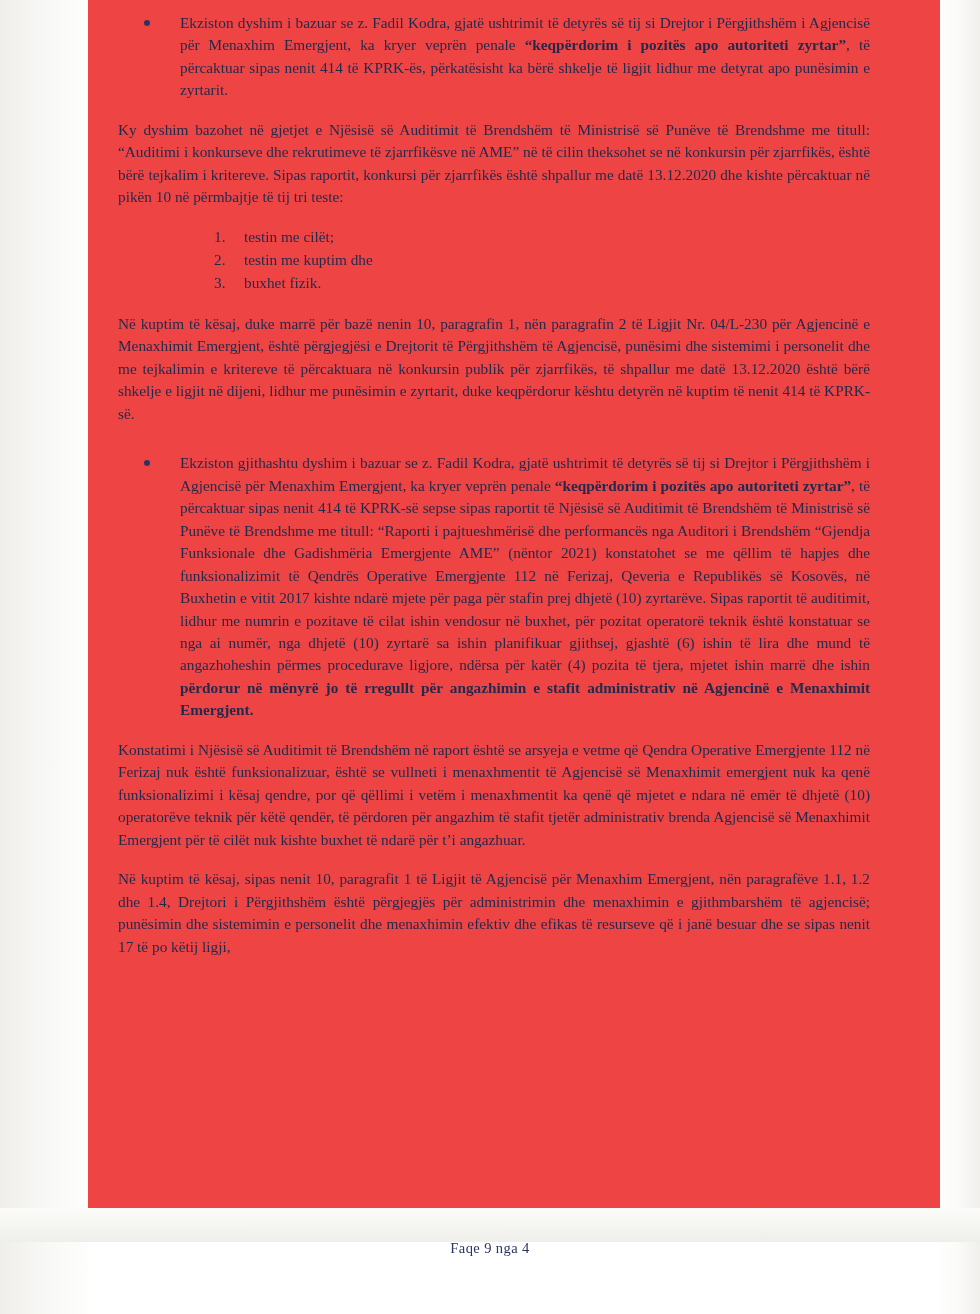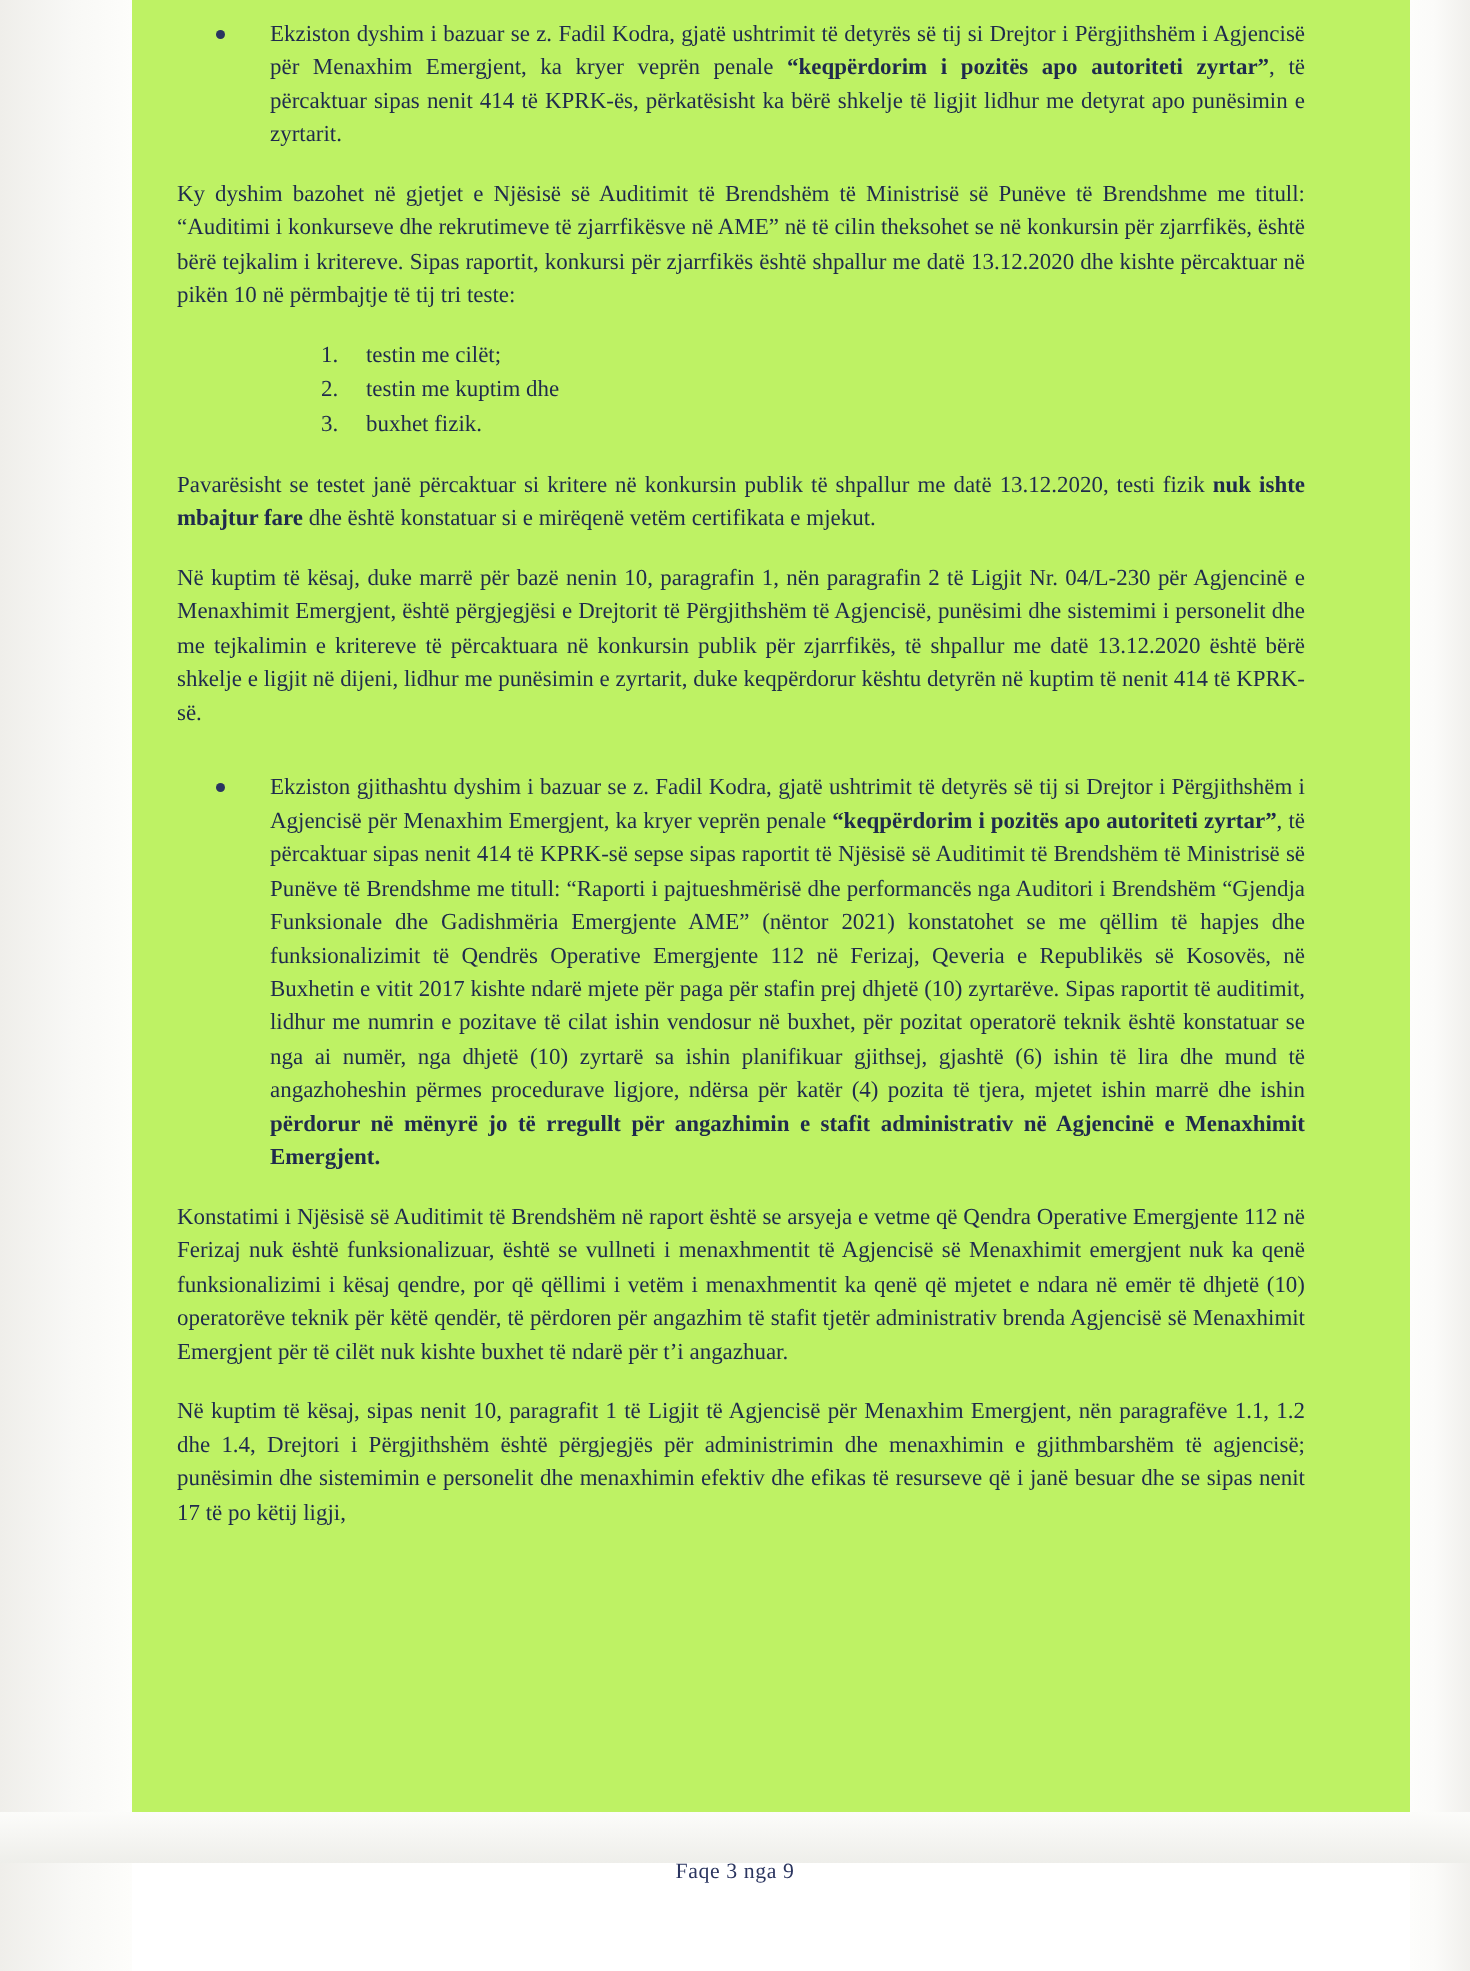--- a/index.html
+++ b/index.html
@@ -13,21 +13,21 @@
     font-family: "Liberation Serif", serif;
     color: #1c2340;
     position: relative;
     overflow: hidden;
   }
   .page {
     position: absolute;
     left: 0; top: 0;
     width: 980px;
     height: 1242px;
-    background: #bef264;
+    background: #ef4444;
   }
   
   .scan-edge-left {
     position: absolute;
     left: 0; top: 0;
     width: 88px; height: 1314px;
     background: linear-gradient(to right, #efeeea 0%, #f8f8f6 55%, #fdfdfb 100%);
     pointer-events: none;
   }
   .scan-edge-right {
@@ -128,23 +128,20 @@
       <li>
         <span class="num">2.</span>
         <span>testin me kuptim dhe</span>
       </li>
       <li>
         <span class="num">3.</span>
         <span>buxhet fizik.</span>
       </li>
     </ul>
 
-    <div class="para">
-      <p><span>Pavarësisht se testet janë përcaktuar si kritere në konkursin publik të shpallur me datë 13.12.2020, testi fizik </span><span class="b">nuk ishte mbajtur fare</span><span> dhe është konstatuar si e mirëqenë vetëm certifikata e mjekut.</span></p>
-    </div>
 
     <div class="para">
       <p><span>Në kuptim të kësaj, duke marrë për bazë nenin 10, paragrafin 1, nën paragrafin 2 të Ligjit Nr. 04/L-230 për Agjencinë e Menaxhimit Emergjent, është përgjegjësi e Drejtorit të Përgjithshëm të Agjencisë, punësimi dhe sistemimi i personelit dhe me tejkalimin e kritereve të përcaktuara në konkursin publik për zjarrfikës, të shpallur me datë 13.12.2020 është bërë shkelje e ligjit në dijeni, lidhur me punësimin e zyrtarit, duke keqpërdorur kështu detyrën në kuptim të nenit 414 të KPRK-së.</span></p>
     </div>
 
     <div class="spacer-sm"></div>
 
     <div class="para bullet-para">
       <span class="bullet-dot"></span>
       <p><span>Ekziston gjithashtu dyshim i bazuar se z. Fadil Kodra, gjatë ushtrimit të detyrës së tij si Drejtor i Përgjithshëm i Agjencisë për Menaxhim Emergjent, ka kryer veprën penale </span><span class="b">“keqpërdorim i pozitës apo autoriteti zyrtar”</span><span>, të përcaktuar sipas nenit 414 të KPRK-së sepse sipas raportit të Njësisë së Auditimit të Brendshëm të Ministrisë së Punëve të Brendshme me titull: </span><span class="i">“Raporti i pajtueshmërisë dhe performancës nga Auditori i Brendshëm “Gjendja Funksionale dhe Gadishmëria Emergjente AME”</span><span> (nëntor 2021) konstatohet se me qëllim të hapjes dhe funksionalizimit të Qendrës Operative Emergjente 112 në Ferizaj, Qeveria e Republikës së Kosovës, në Buxhetin e vitit 2017 kishte ndarë mjete për paga për stafin prej dhjetë (10) zyrtarëve. Sipas raportit të auditimit, lidhur me numrin e pozitave të cilat ishin vendosur në buxhet, për pozitat operatorë teknik është konstatuar se nga ai numër, nga dhjetë (10) zyrtarë sa ishin planifikuar gjithsej, gjashtë (6) ishin të lira dhe mund të angazhoheshin përmes procedurave ligjore, ndërsa për katër (4) pozita të tjera, mjetet ishin marrë dhe ishin </span><span class="b">përdorur në mënyrë jo të rregullt për angazhimin e stafit administrativ në Agjencinë e Menaxhimit Emergjent.</span></p>
@@ -153,14 +150,14 @@
     <div class="para">
       <p><span>Konstatimi i Njësisë së Auditimit të Brendshëm në raport është se arsyeja e vetme që Qendra Operative Emergjente 112 në Ferizaj nuk është funksionalizuar, është se vullneti i menaxhmentit të Agjencisë së Menaxhimit emergjent nuk ka qenë funksionalizimi i kësaj qendre, por që qëllimi i vetëm i menaxhmentit ka qenë që mjetet e ndara në emër të dhjetë (10) operatorëve teknik për këtë qendër, të përdoren për angazhim të stafit tjetër administrativ brenda Agjencisë së Menaxhimit Emergjent për të cilët nuk kishte buxhet të ndarë për t’i angazhuar.</span></p>
     </div>
 
     <div class="para">
       <p><span>Në kuptim të kësaj, sipas nenit 10, paragrafit 1 të Ligjit të Agjencisë për Menaxhim Emergjent, nën paragrafëve 1.1, 1.2 dhe 1.4, Drejtori i Përgjithshëm është përgjegjës për administrimin dhe menaxhimin e gjithmbarshëm të agjencisë; punësimin dhe sistemimin e personelit dhe menaxhimin efektiv dhe efikas të resurseve që i janë besuar dhe se sipas nenit 17 të po këtij ligji,</span></p>
     </div>
 
   </div>
 
-  <div class="footer">Faqe 3 nga 9</div>
+  <div class="footer">Faqe 9 nga 4</div>
 </div>
 
 </body></html>

